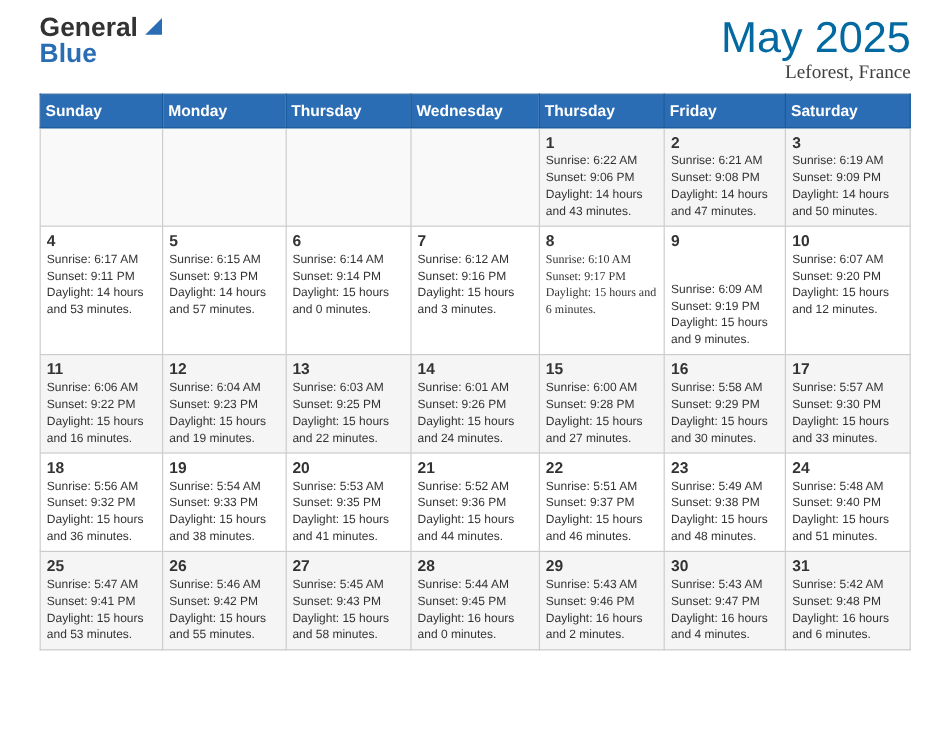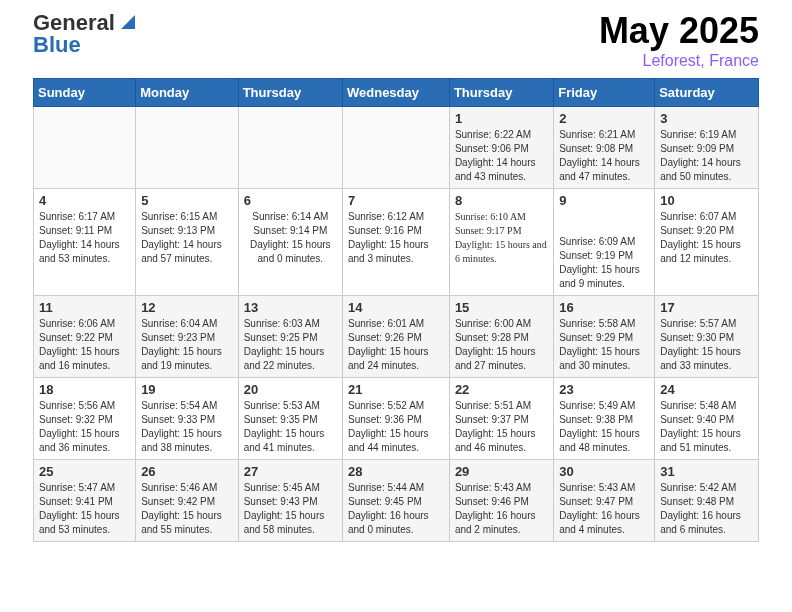--- a/index.html
+++ b/index.html
@@ -23,26 +23,27 @@
       display: flex;
       align-items: center;
     }
     .logo-general { color: #333; }
     .logo-blue { color: #2a6db5; }
     .title-block {
       text-align: right;
     }
     .title-month {
       font-size: 36px;
-      font-weight: bold;
-      color: #000000;
+      font-weight: normal;
+      color: #0369a1;
     }
     .title-location {
       font-size: 16px;
-      color: #8b5cf6;
+      color: #404040;
+      font-family: Liberation Serif, serif;
     }
     .calendar {
       width: 100%;
       border-collapse: collapse;
       border: 1px solid #fca5a5;
     }
     .calendar th {
       background-color: #2a6db5;
       color: #fff;
       font-size: 13px;
@@ -149,21 +150,21 @@
 Daylight: 14 hours and 53 minutes.</div>
           </td>
           <td>
             <span class="day-number">5</span>
             <div class="day-info" style="white-space: pre-line;">Sunrise: 6:15 AM
 Sunset: 9:13 PM
 Daylight: 14 hours and 57 minutes.</div>
           </td>
           <td>
             <span class="day-number">6</span>
-            <div class="day-info" style="white-space: pre-line; text-align: center;">Sunrise: 6:14 AM
+            <div class="day-info" style="white-space: pre-line;">Sunrise: 6:14 AM
 Sunset: 9:14 PM
 Daylight: 15 hours and 0 minutes.</div>
           </td>
           <td>
             <span class="day-number">7</span>
             <div class="day-info" style="white-space: pre-line;">Sunrise: 6:12 AM
 Sunset: 9:16 PM
 Daylight: 15 hours and 3 minutes.</div>
           </td>
           <td>

